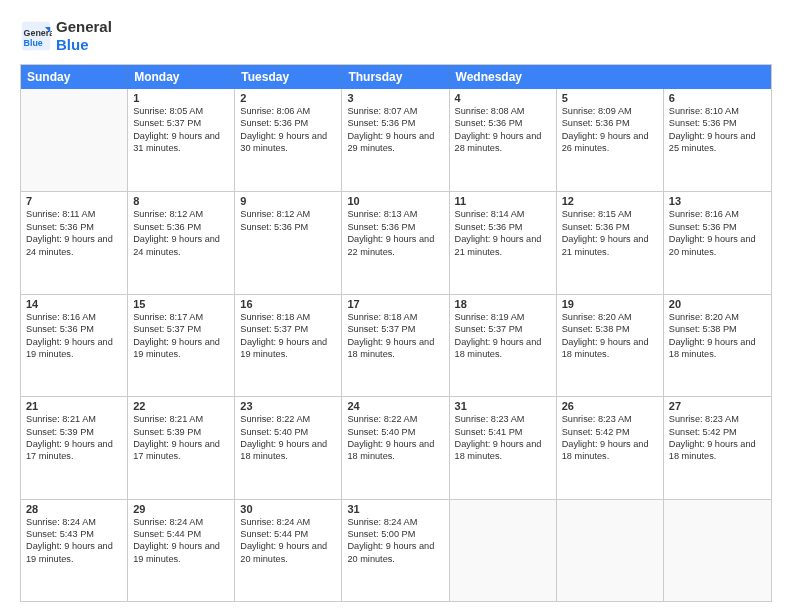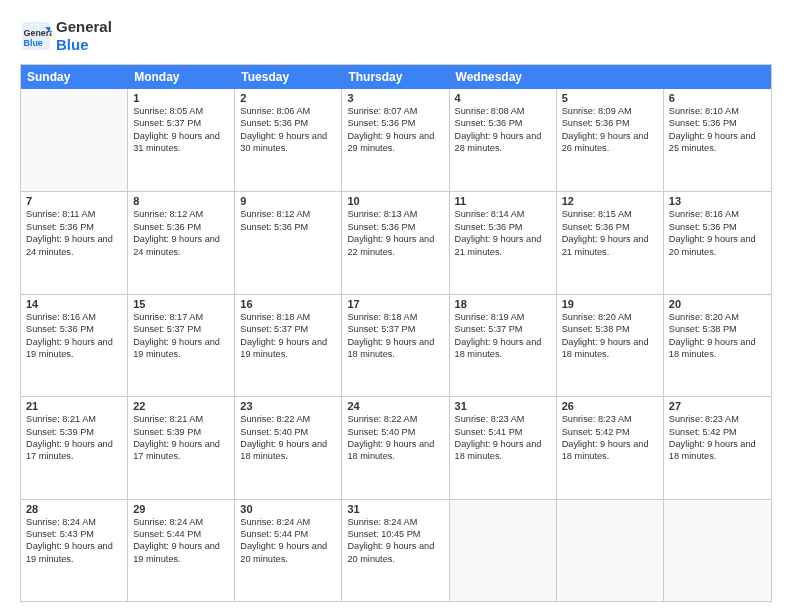--- a/index.html
+++ b/index.html
@@ -313,21 +313,21 @@
           </div>
           <div class="cal-cell">
             <div class="day-num">30</div>
             <div class="cell-line">Sunrise: 8:24 AM</div>
             <div class="cell-line">Sunset: 5:44 PM</div>
             <div class="cell-line">Daylight: 9 hours and 20 minutes.</div>
           </div>
           <div class="cal-cell">
             <div class="day-num">31</div>
             <div class="cell-line">Sunrise: 8:24 AM</div>
-            <div class="cell-line">Sunset: 10:45 PM</div>
+            <div class="cell-line">Sunset: 5:00 PM</div>
             <div class="cell-line">Daylight: 9 hours and 20 minutes.</div>
           </div>
           <div class="cal-cell empty"></div>
           <div class="cal-cell empty"></div>
           <div class="cal-cell empty"></div>
         </div>
       </div>
   </div>
 </div>
 

